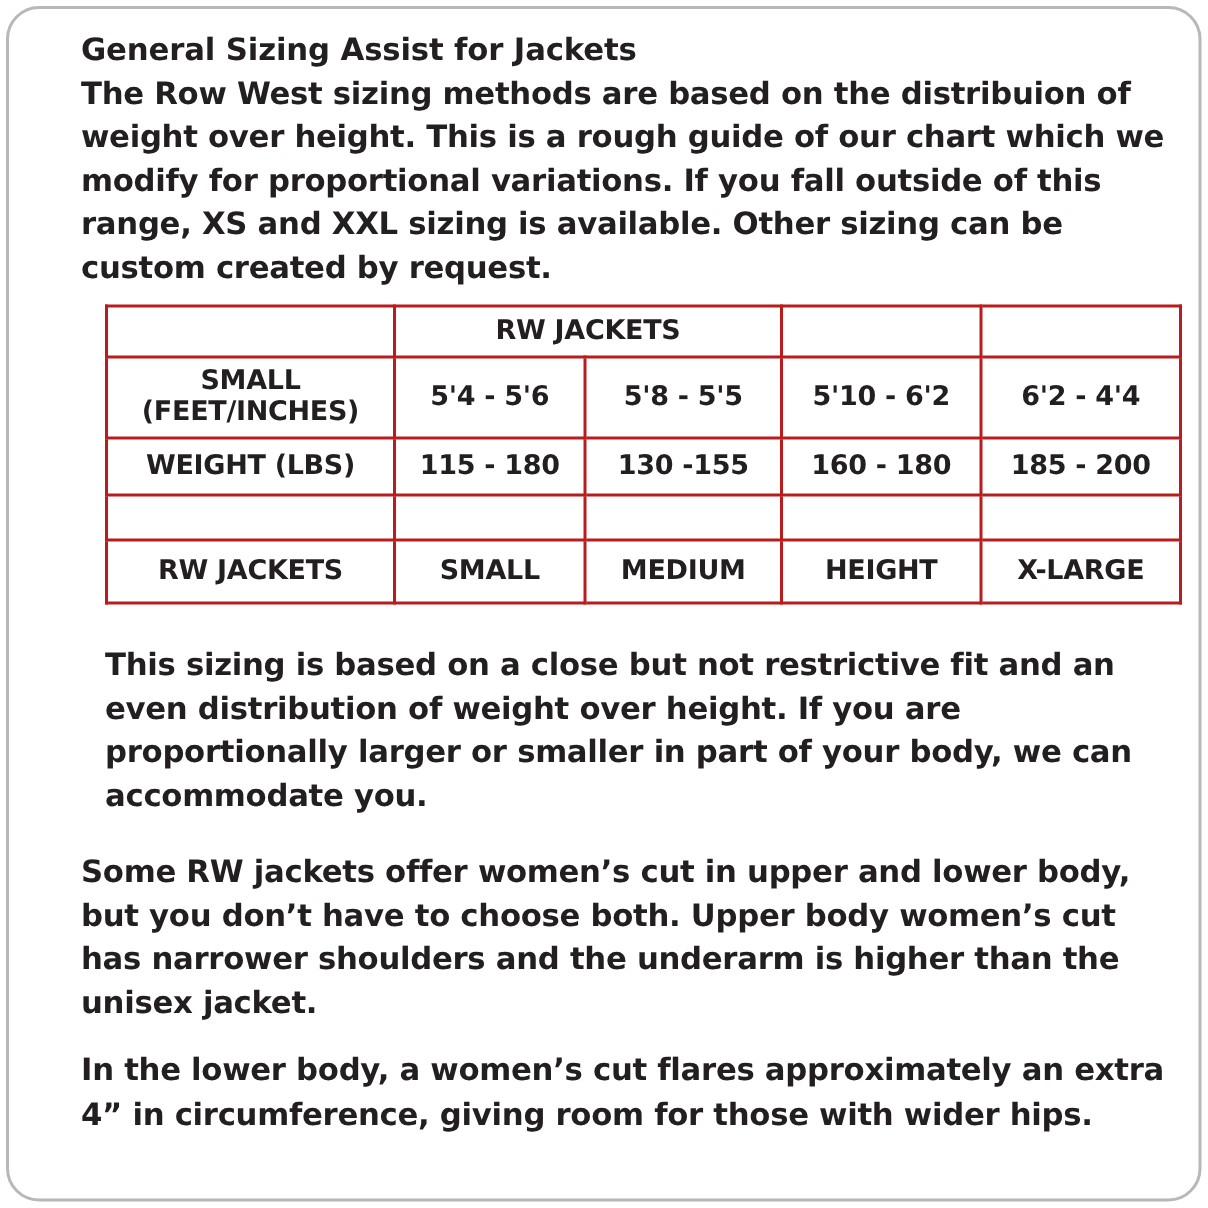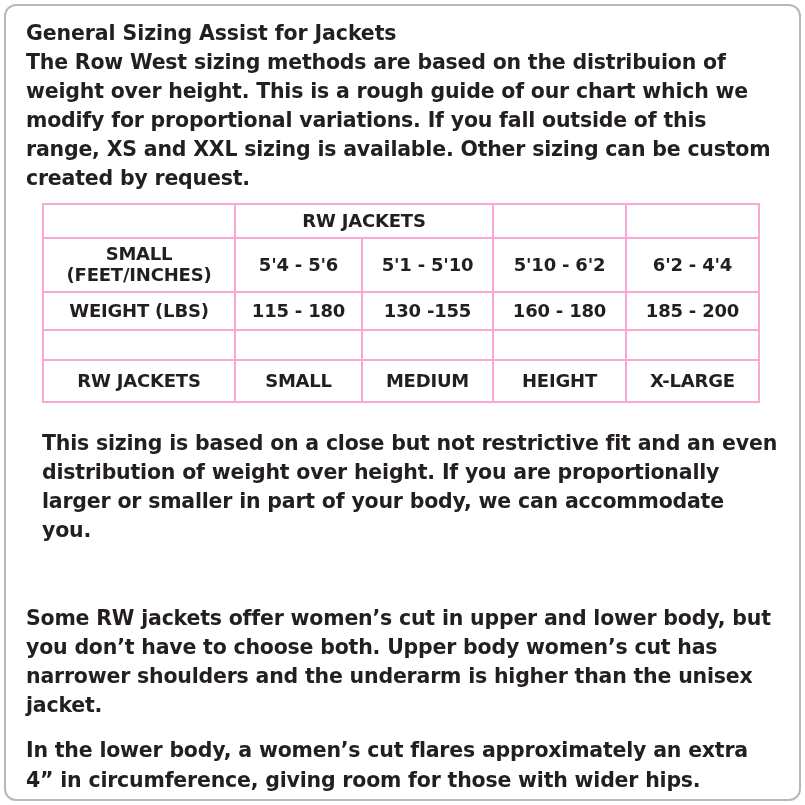--- a/index.html
+++ b/index.html
@@ -15,51 +15,51 @@
     overflow: hidden;
   }
   .card {
     position: absolute;
     left: 4px;
     top: 4px;
     width: 797px;
     height: 797px;
     box-sizing: border-box;
     border: 2px solid #b6b8ba;
-    border-radius: 12px;
+    border-radius: 22px;
     background: #ffffff;
+    padding-left: 28px;
   }
   .inner {
     padding: 14px 20px 0 20px;
   }
   .title {
     font-size: 20.5px;
     font-weight: bold;
     line-height: 1.32;
     letter-spacing: -0.1px;
   }
   .para {
     font-size: 20.5px;
     font-weight: bold;
     line-height: 1.42;
     letter-spacing: -0.2px;
-    margin-top: 37px;
   }
   .intro {
     margin-top: 1px;
   }
   
   table.sizing {
     border-collapse: collapse;
     margin: 9px 0 0 16px;
     width: 716px;
     table-layout: fixed;
   }
   table.sizing td {
-    border: 2px solid #f9a8d4;
+    border: 2px solid #b91c1c;
     text-align: center;
     vertical-align: middle;
     font-size: 18px;
     font-weight: bold;
     padding: 3px 2px;
     letter-spacing: -0.2px;
   }
   td.lbl {
     font-size: 18px;
   }
@@ -107,21 +107,21 @@
           <td class="no-bottom no-left no-right"></td>
           <td class="no-bottom no-left"></td>
         </tr>
 
         <tr class="row-height">
           <td class="lbl">
             <span>SMALL</span><br>
             <span>(FEET/INCHES)</span>
           </td>
           <td>5'4 - 5'6</td>
-          <td>5'1 - 5'10</td>
+          <td>5'8 - 5'5</td>
           <td>5'10 - 6'2</td>
           <td>6'2 - 4'4</td>
         </tr>
 
         <tr class="row-weight">
           <td class="lbl">WEIGHT (LBS)</td>
           <td>115 - 180</td>
           <td>130 -155</td>
           <td>160 - 180</td>
           <td>185 - 200</td>

